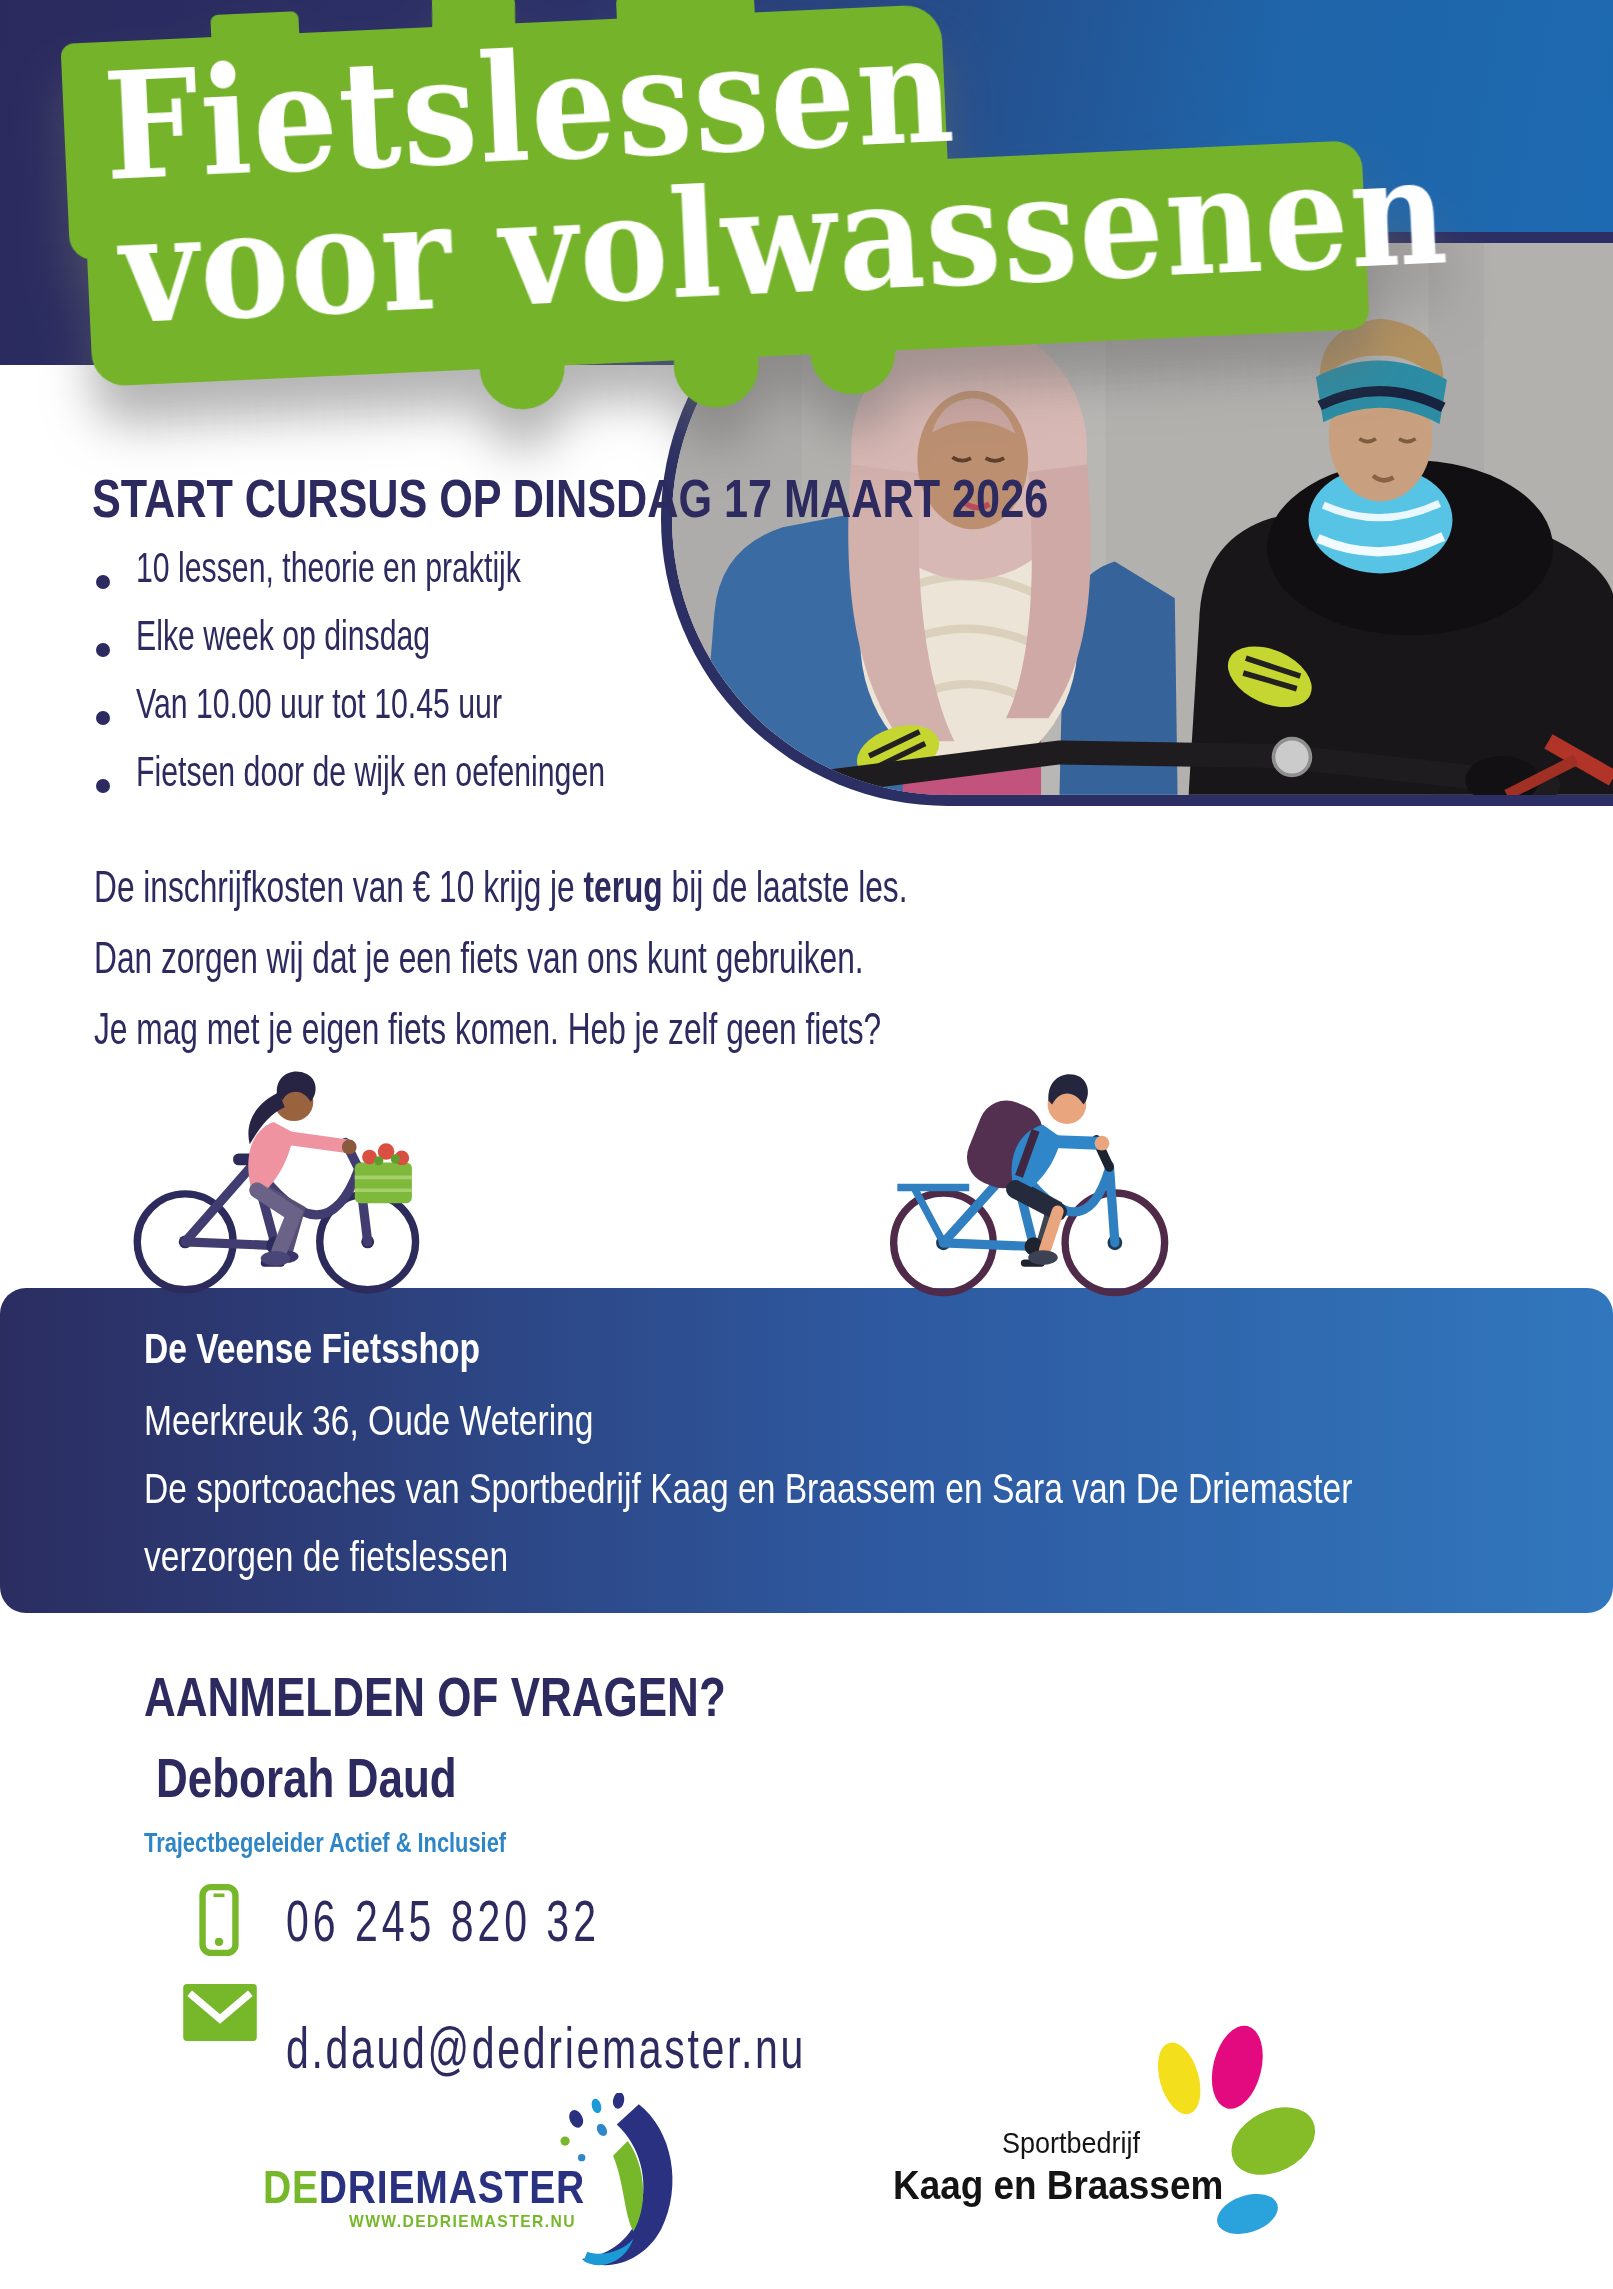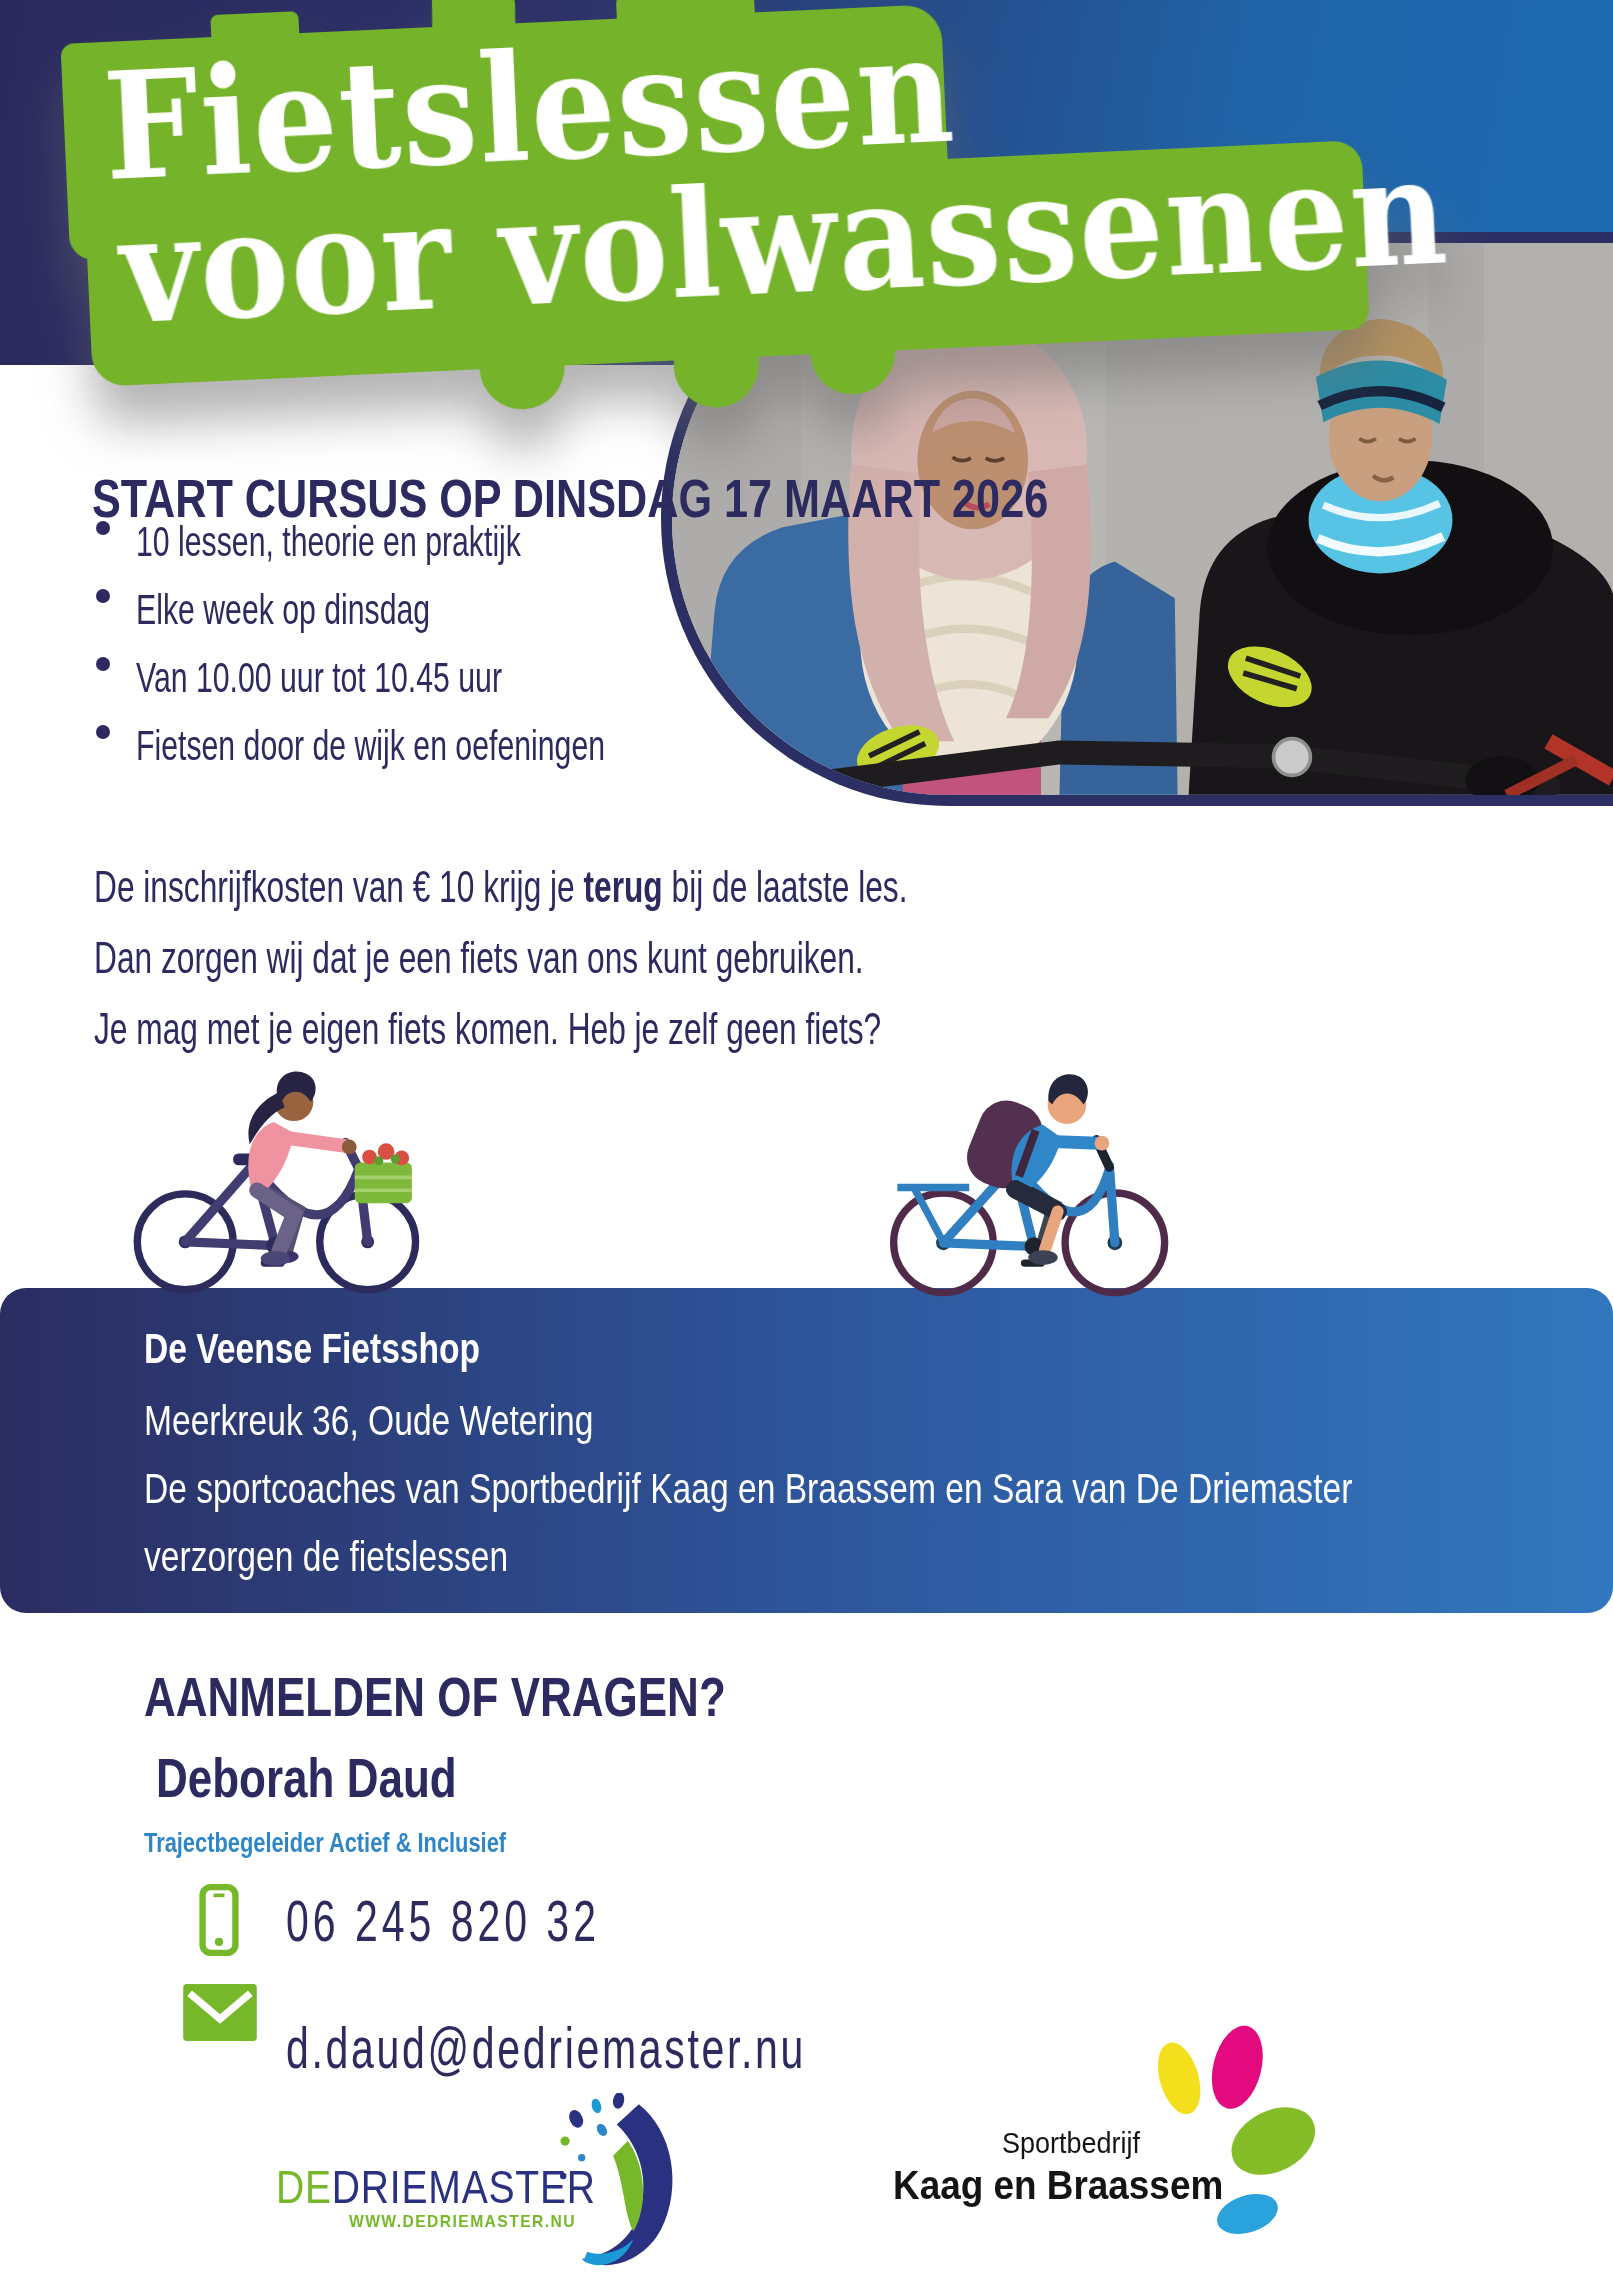--- a/index.html
+++ b/index.html
@@ -29,40 +29,40 @@
   .tab3{left:568px;top:-14.8px;width:138px;height:65px;border-radius:9.2px 13px 0 0;}
   .scallop{position:absolute;background:#74b32a;border-radius:50%;width:85px;height:85px;}
   .sc1{left:415px;top:310px;} .sc2{left:609px;top:317px;} .sc3{left:746px;top:310px;}
   .title-line{position:absolute;font-family:"DejaVu Serif","Liberation Serif",serif;font-weight:700;
       color:#fff;font-size:148px;line-height:1;letter-spacing:1.8px;transform:scaleX(.9);
       transform-origin:0 0;white-space:nowrap;}
   .title1{left:51px;top:20px;} .title2{left:61px;top:164px;}
   
   .start-heading{left:92px;top:467px;font-size:54px;font-weight:700;z-index:4;}
   .bullets{left:96px;top:521px;margin:0;padding:0;list-style:none;z-index:4;}
-  .bullets li{display:flex;align-items:flex-start;height:68px;}
+  .bullets li{display:flex;align-items:flex-end;height:68px;}
   .dot{width:14px;height:14px;border-radius:50%;background:#2c2a5e;margin-right:26px;flex:0 0 auto;}
   .bullet-txt{font-size:42px;}
   .para{left:94px;top:862px;z-index:4;}
   .para .pline{height:71px;font-size:44px;}
   .para b{font-weight:700;}
   
   .info-band{left:0;top:1288px;width:1613px;height:325px;
       background:linear-gradient(90deg,#2b2d61 0%,#2e59a0 55%,#3177bd 100%);z-index:1;border-radius:26px;}
   .band-line{position:absolute;left:144px;color:#fff;font-size:42px;}
   .bl1{top:37px;font-weight:700;} .bl2{top:109px;text-align:right;} .bl3{top:177px;} .bl4{top:245px;}
   
   .contact-heading{left:144px;top:1665px;font-size:55px;font-weight:700;z-index:4;}
   .contact-name{left:156px;top:1746px;font-size:55px;font-weight:700;z-index:4;}
   .contact-role{left:144px;top:1827px;font-size:28px;font-weight:700;color:#2e86c6;z-index:4;}
   .phone-text{left:286px;top:1888px;font-size:57px;z-index:4;letter-spacing:5.5px;}
   .email-text{left:286px;top:1984px;font-size:57px;z-index:4;letter-spacing:3.7px;margin-top:31px;}
   .icon{z-index:4;}
   
-  .dm-text{left:276px;top:2160px;font-size:46px;font-weight:400;letter-spacing:0.9px;z-index:4;}
+  .dm-text{left:263px;top:2160px;font-size:46px;font-weight:700;letter-spacing:0.9px;z-index:4;}
   .dm-green{color:#76b82a;} .dm-navy{color:#2a3180;}
   .dm-url{left:279px;top:2213px;width:297px;text-align:right;font-size:15.7px;font-weight:700;
       color:#76b82a;letter-spacing:1.4px;z-index:4;}
   .sb-line1{left:1002px;top:2126px;font-size:30px;color:#141414;z-index:4;}
   .sb-line2{left:861px;top:2162px;font-size:41px;font-weight:700;color:#141414;z-index:4;margin-left:32px;}
 </style>
 </head>
 <body>
 
 <div class="page">

